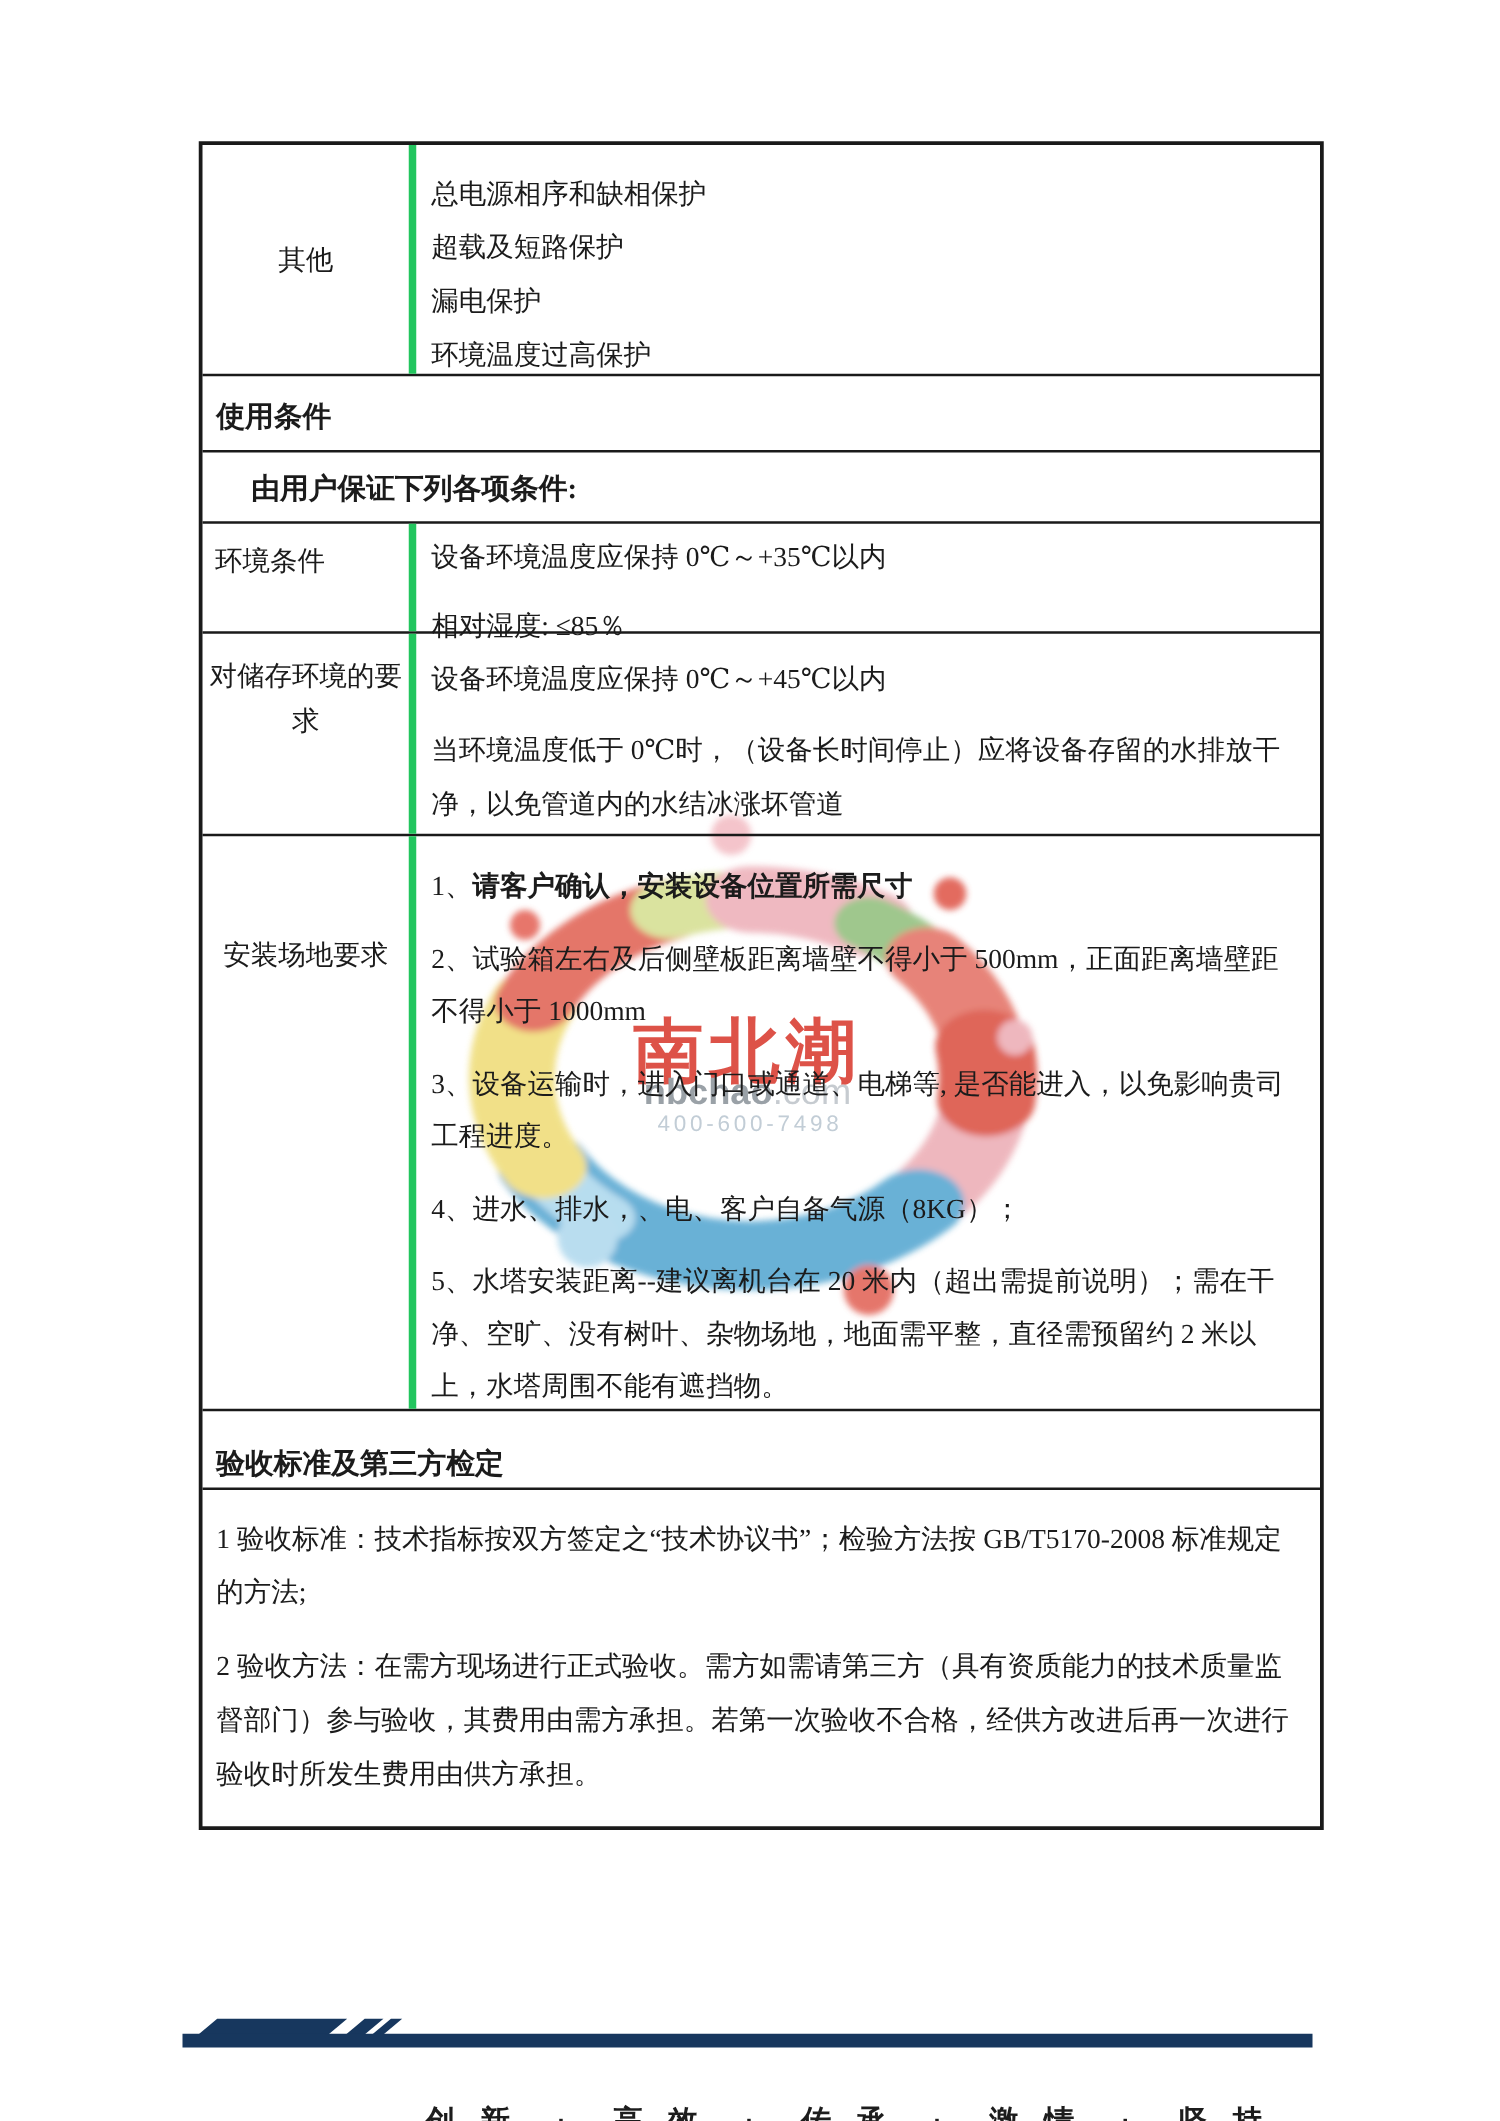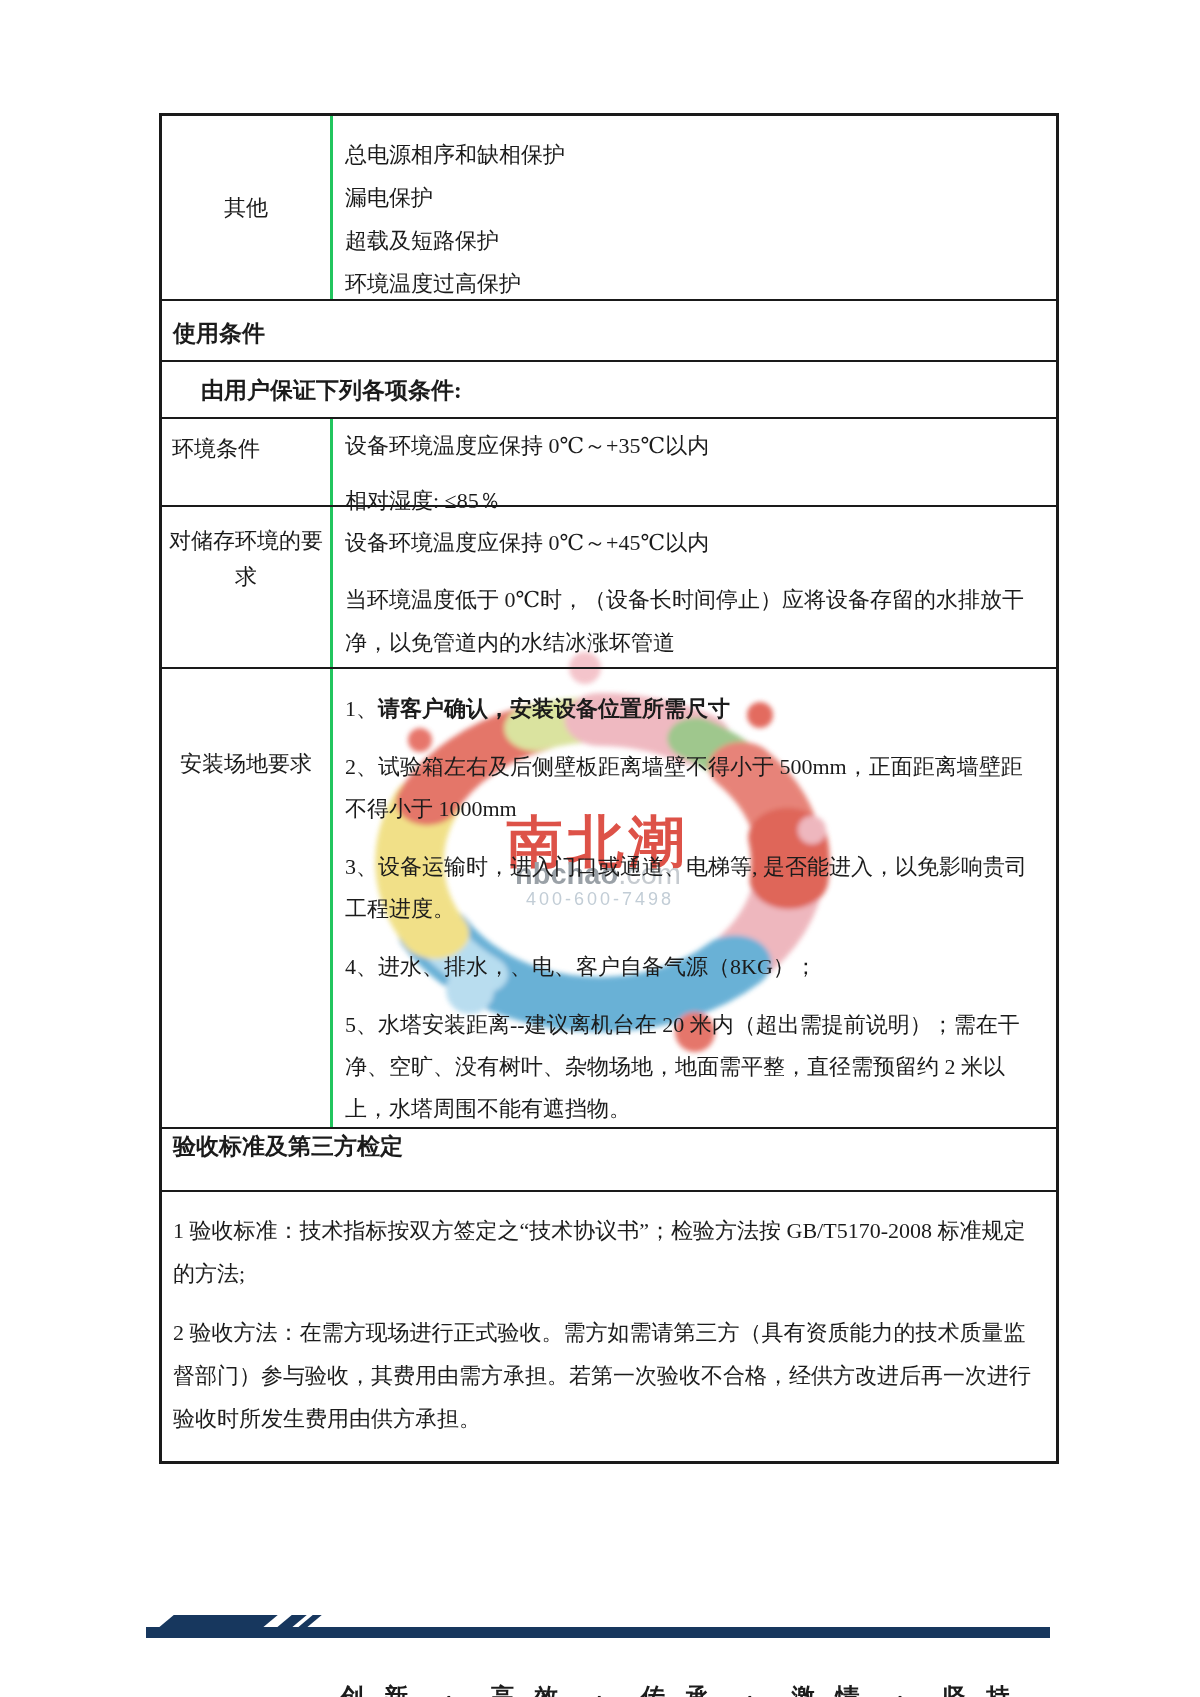--- a/index.html
+++ b/index.html
@@ -29,21 +29,21 @@
   }
   
   .doc-table{
     position:absolute;left:159px;top:113px;width:900px;z-index:2;
     border:3px solid #1a1a1a;box-sizing:border-box;background:transparent;
     font-size:22px;
   }
   .t-row{display:flex;border-bottom:2px solid #1a1a1a;box-sizing:border-box;}
   .t-row:last-child{border-bottom:none;}
   .label-cell{
-    width:171px;flex-shrink:0;border-right:3px solid #22c55e;box-sizing:border-box;
+    width:171px;flex-shrink:0;border-right:6px solid #22c55e;box-sizing:border-box;
     line-height:36px;
   }
   .content-cell{flex:1;box-sizing:border-box;padding-left:12px;padding-right:14px;}
   .content-cell p{margin:0;line-height:43px;}
   .content-cell p + p{margin-top:16px;}
   .heading-cell{
     flex:1;box-sizing:border-box;padding-left:11px;
     font-weight:bold;font-size:23px;line-height:36px;
   }
   
@@ -56,21 +56,21 @@
   .r2 .heading-cell{padding-top:11px;margin-left:28px;}
   .r3 .label-cell{padding:12px 0 0 10px;}
   .r3 .content-cell{padding-top:5px;}
   .r3 .content-cell p + p{margin-top:12px;}
   .r4 .label-cell{padding-top:16px;text-align:center;}
   .r4 .content-cell{padding-top:14px;}
   .r4 .content-cell p + p{margin-top:14px;}
   .r5 .label-cell{padding-top:77px;text-align:center;}
   .r5 .content-cell{padding-top:19px;}
   .r5 .content-cell p{line-height:42px;}
-  .r6 .heading-cell{}
+  .r6 .heading-cell{padding-top:24px;}
   .r7 .content-cell{padding-top:17px;padding-left:11px;}
   .bold{font-weight:bold;}
   
   .footer{position:absolute;left:0;top:0;width:100%;height:100%;z-index:2;pointer-events:none;}
   .slogan{
     position:absolute;left:340px;top:1682px;width:670px;height:30px;
     display:flex;justify-content:space-between;align-items:center;
     font-family:"Liberation Sans","DejaVu Sans",sans-serif;
     font-weight:bold;font-size:24px;color:#1c1c1c;
   }
@@ -119,22 +119,22 @@
     <div class="wm-domain"><span>nbchao</span><span class="suffix">.com</span></div>
     <div class="wm-phone">400-600-7498</div>
   </div>
 
   <div class="doc-table">
 
     <div class="t-row r0">
       <div class="label-cell">其他</div>
       <div class="content-cell">
         <p>总电源相序和缺相保护</p>
+        <p>超载及短路保护</p>
         <p>漏电保护</p>
-        <p>超载及短路保护</p>
         <p>环境温度过高保护</p>
       </div>
     </div>
 
     <div class="t-row r1">
       <div class="heading-cell">使用条件</div>
     </div>
 
     <div class="t-row r2">
       <div class="heading-cell">由用户保证下列各项条件:</div>

